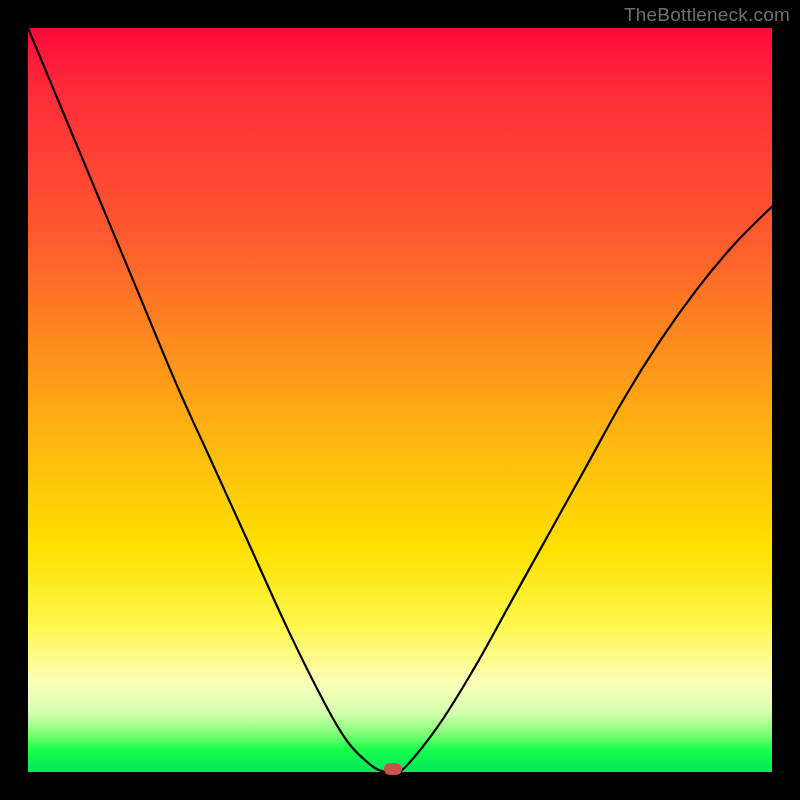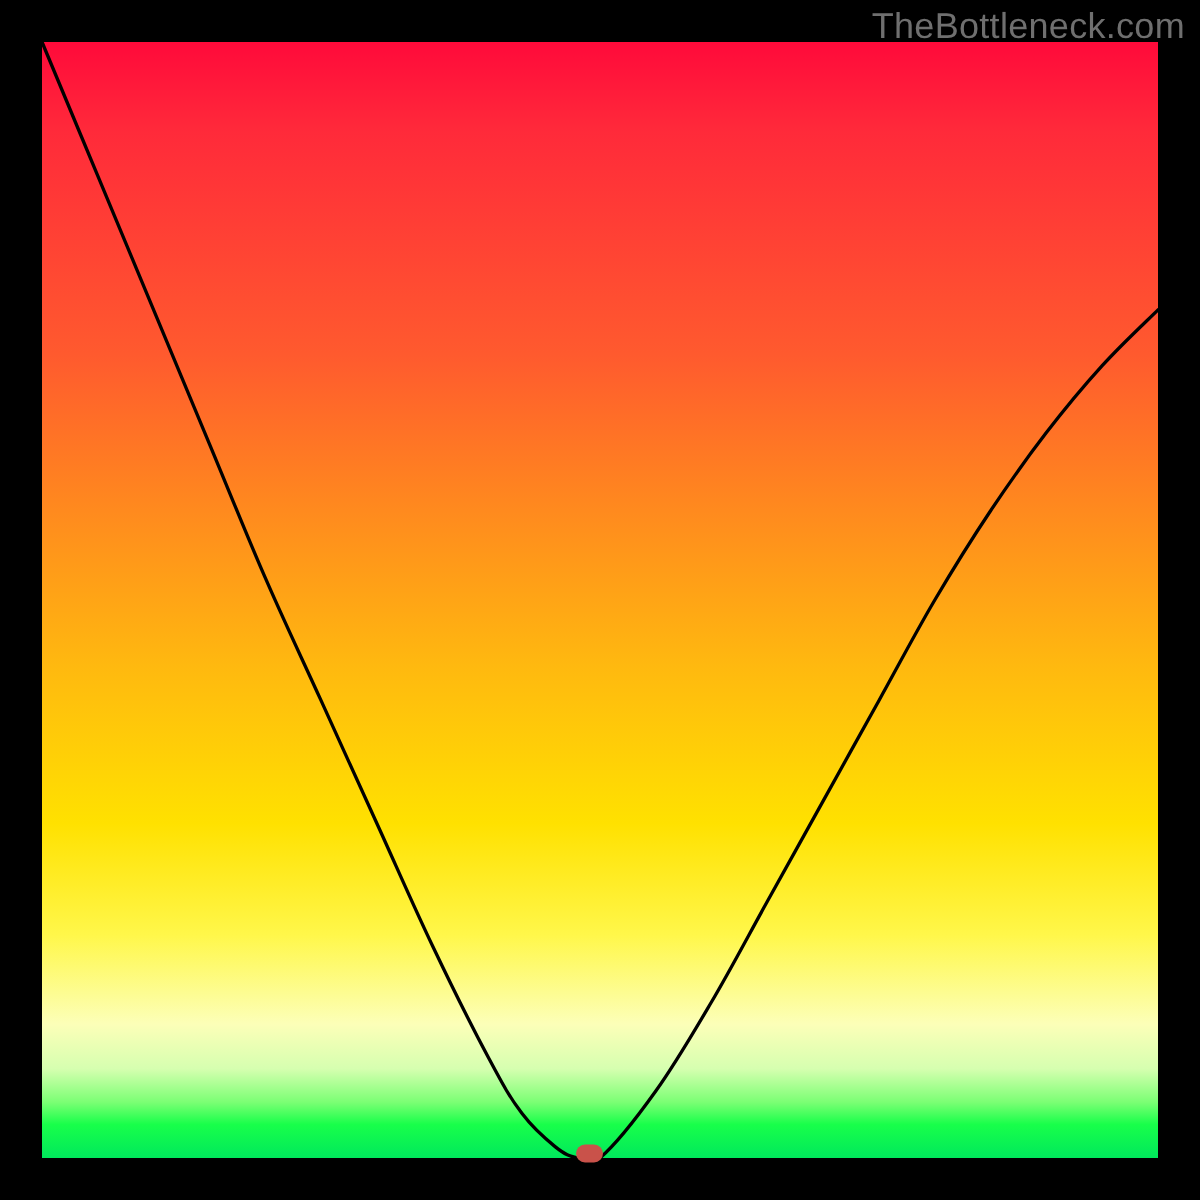--- a/index.html
+++ b/index.html
@@ -38,21 +38,21 @@
       #7bff74 95%,
       #18ff4a 97%,
       #00e85c 100%
     );
   }
   .watermark {
     position: absolute;
     top: 4px;
     right: 10px;
     color: #6f6f6f;
-    font-size: 24px;
+    font-size: 19px;
     font-weight: 500;
     letter-spacing: 0.2px;
     user-select: none;
   }
   svg.curve {
     position: absolute;
     left: 0;
     top: 0;
     width: 744px;
     height: 744px;

